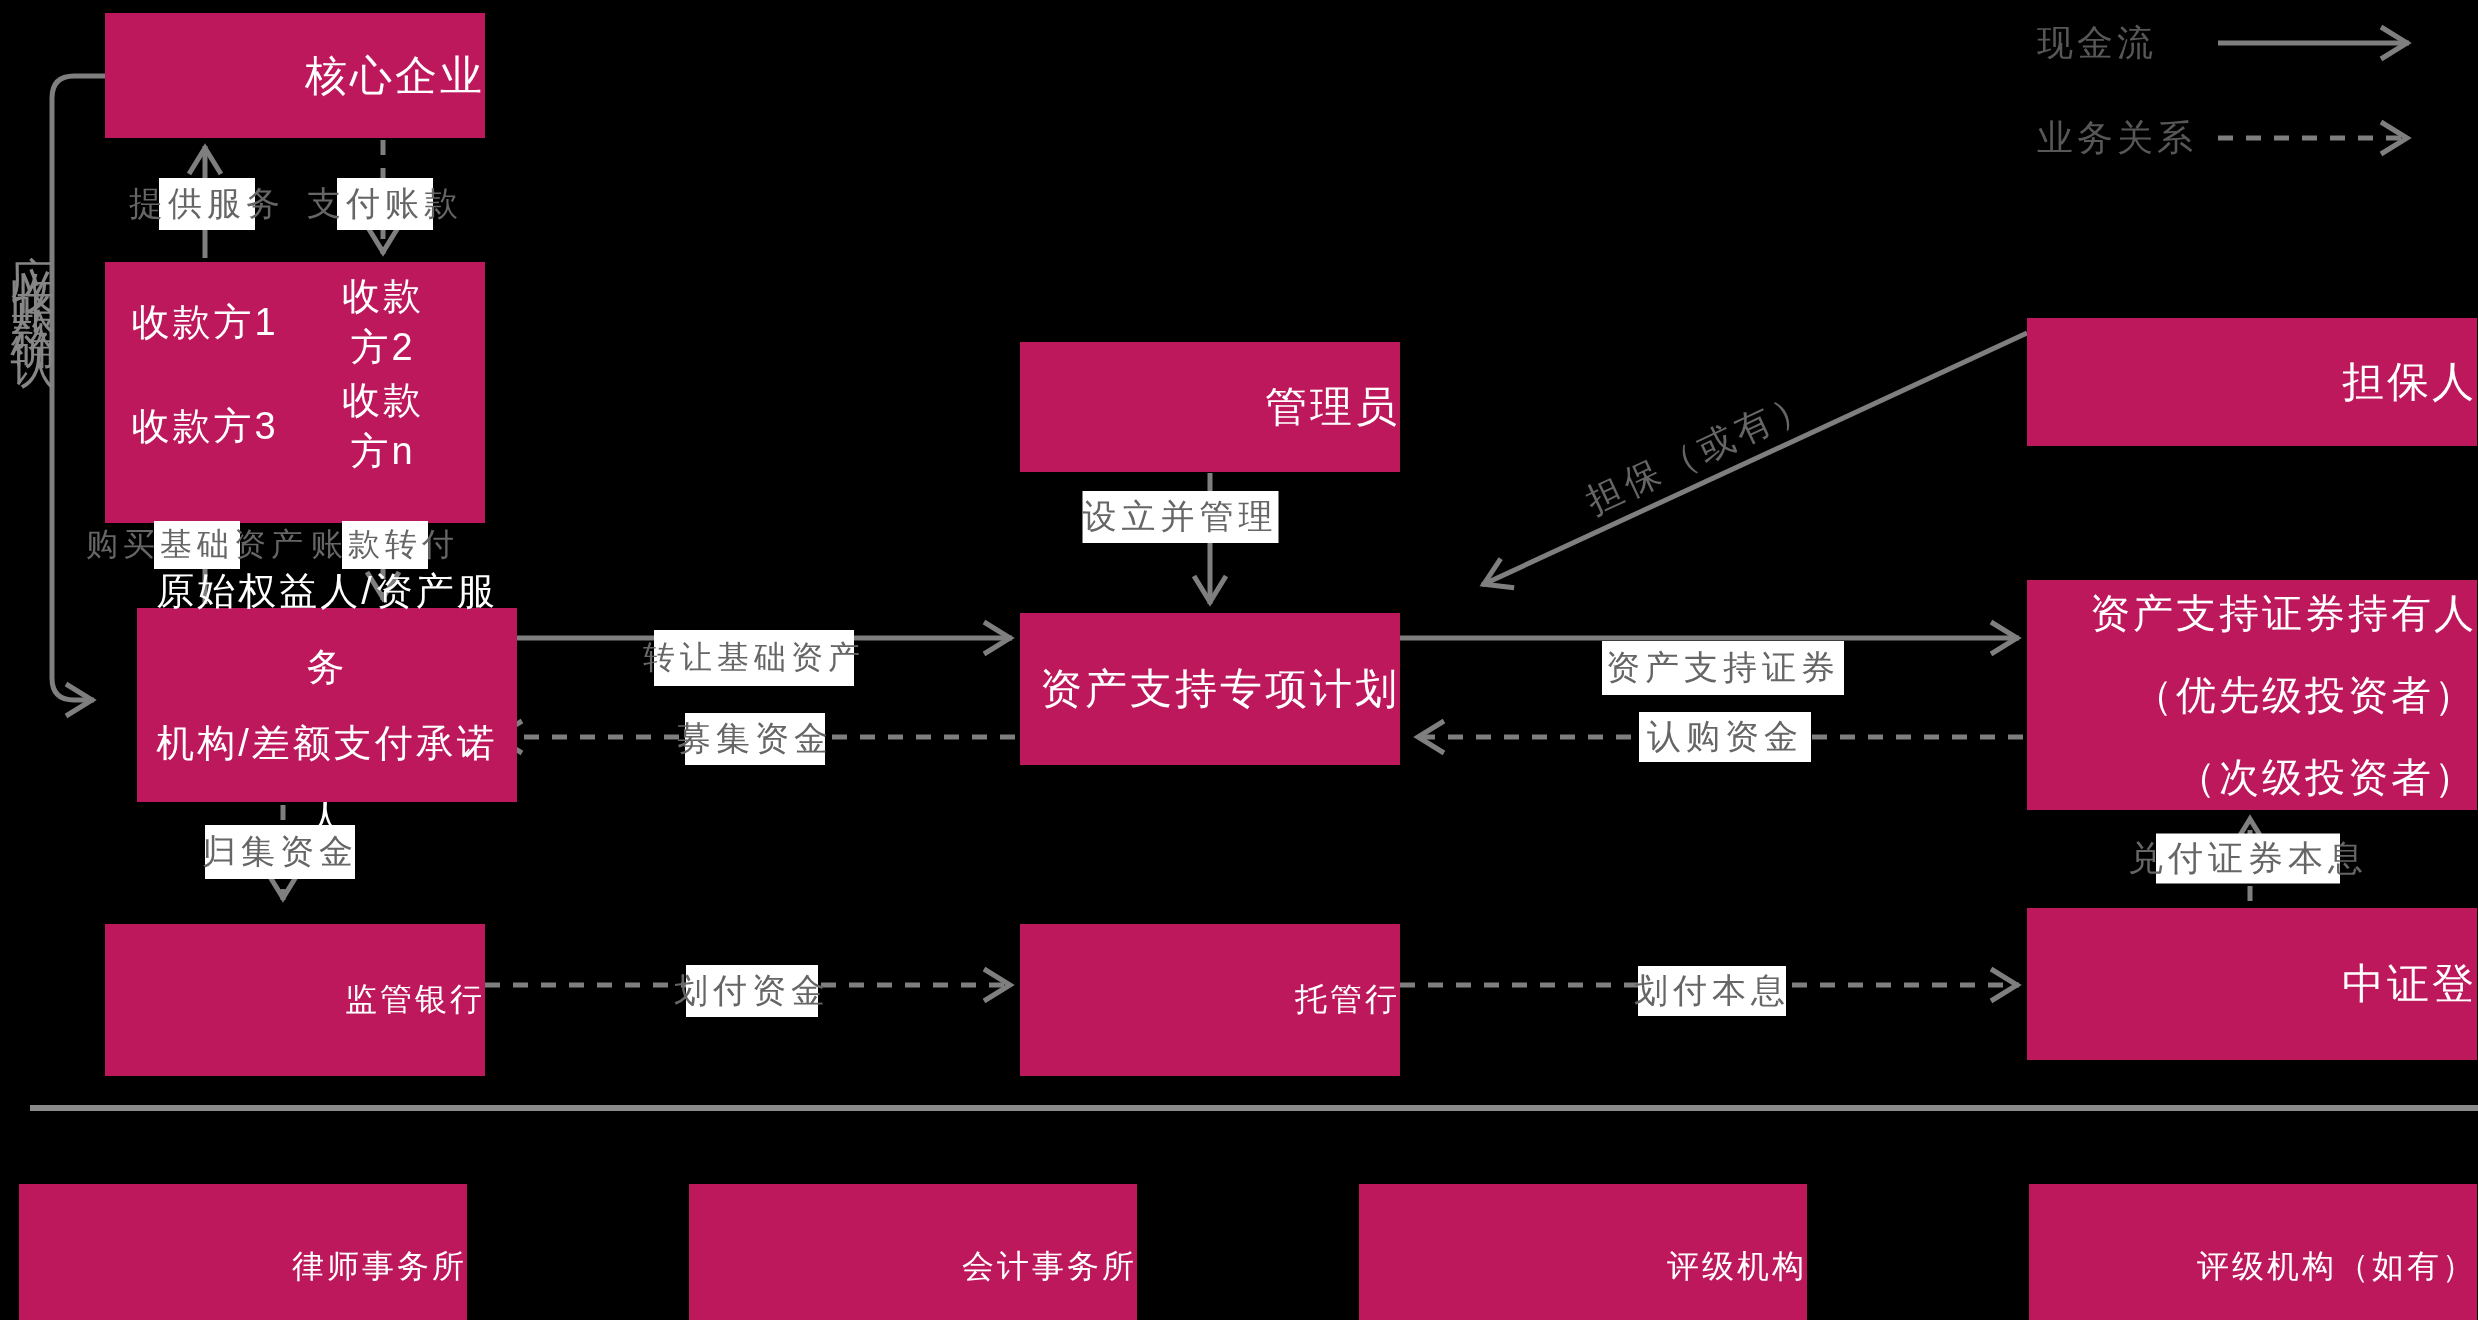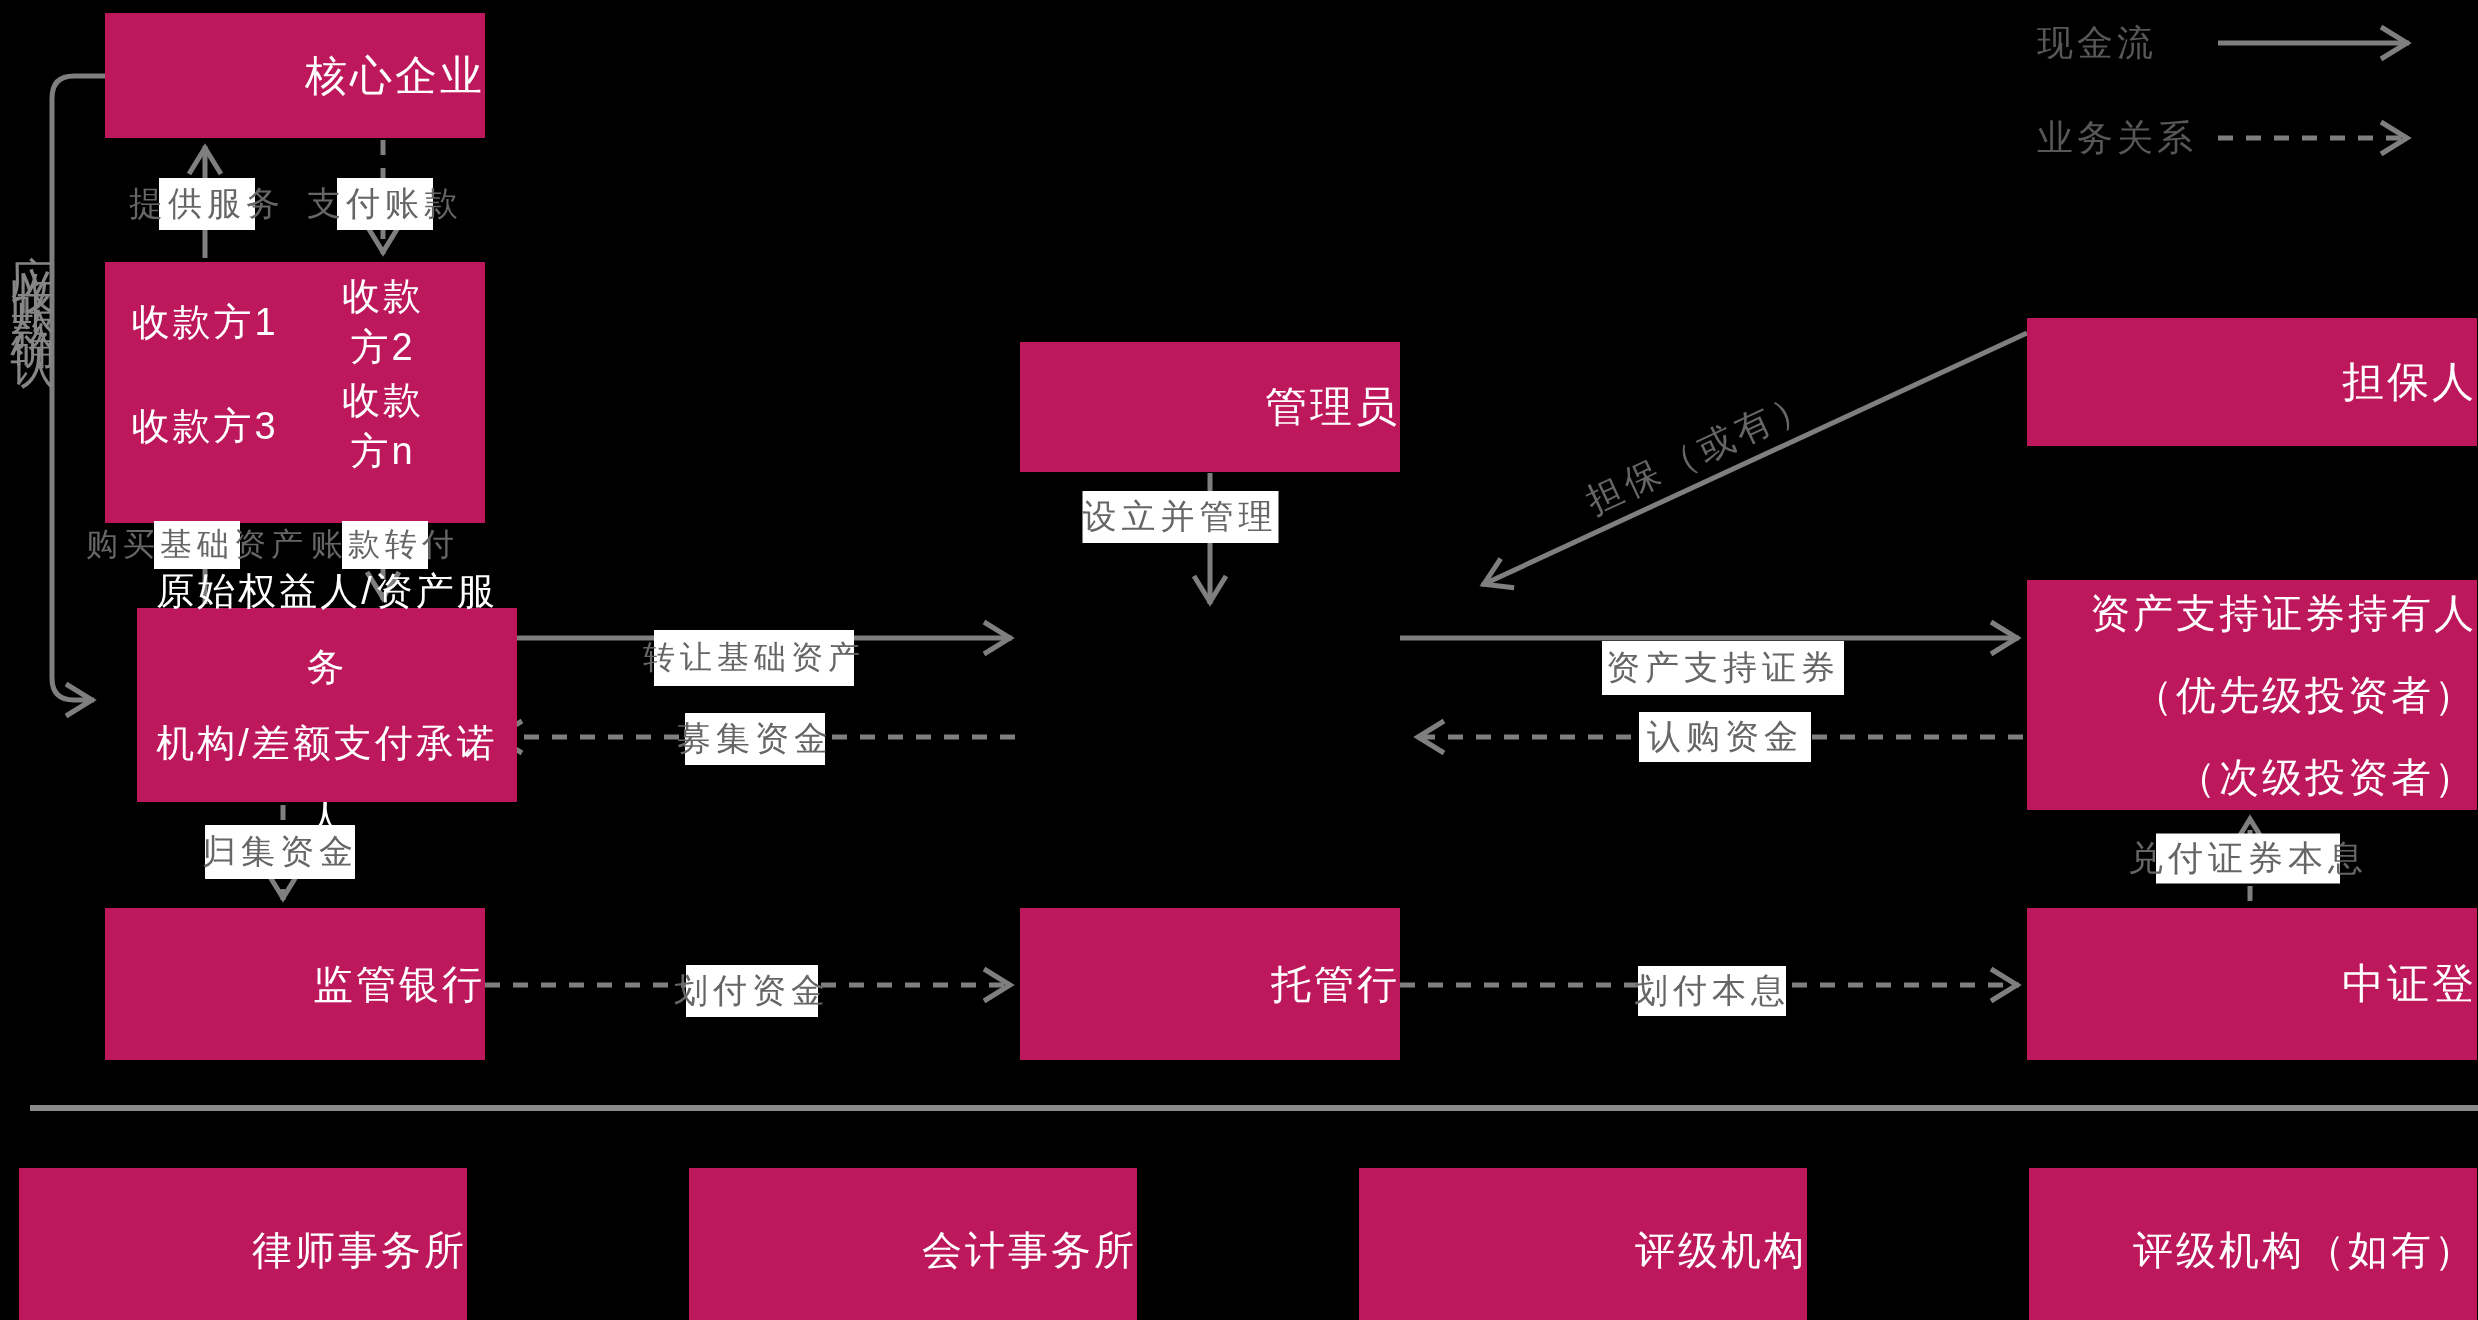--- a/index.html
+++ b/index.html
@@ -6,21 +6,21 @@
   .canvas{position:relative;width:2478px;height:1320px;background:#000;overflow:hidden;
           font-family:"Liberation Sans", sans-serif;}
   svg.wires{position:absolute;left:0;top:0;z-index:1;}
   svg.wires path, svg.wires line{stroke:#7f7f7f;stroke-width:5;fill:none;}
   svg.wires .dashed{stroke-dasharray:15 13;}
   svg.wires .divider{stroke:#8a8a8a;stroke-width:6;}
   .box{position:absolute;z-index:2;background:#be185d;color:#fff;
        display:flex;flex-direction:column;align-items:flex-end;justify-content:center;
        text-align:center;letter-spacing:3px;}
   .box .bline{display:block;}
-  .f42{font-size:42px;} .f40{font-size:40px;}
+  .f42{font-size:42px;} .f40{font-size:32px;margin-top:16px;}
   .payer{position:absolute;transform:translate(-50%,-50%);font-size:38px;}
   .lh76{line-height:76px;font-size:38px;margin-left:32px;}
   .lh74{line-height:74px;font-size:40px;}
   .flow-label{position:absolute;z-index:3;transform:translate(-50%,-50%);
               white-space:nowrap;color:#666;font-size:34px;letter-spacing:5px;text-align:center;}
   .flow-label .bg{position:absolute;left:50%;top:50%;transform:translate(-50%,-50%);
                   background:#fff;z-index:0;}
   .flow-label .txt{position:relative;z-index:1;}
   .f32{font-size:32px;} .f35{font-size:35px;} .f36{font-size:36px;}
   .rot{transform:translate(-50%,-50%) rotate(-25deg);}
@@ -83,20 +83,23 @@
   </div>
 
   <div class="box f40" style="left:105px;top:908px;width:380px;height:152px;">
     <span class="bline">监管银行</span>
   </div>
 
   <div class="box f42" style="left:1020px;top:342px;width:380px;height:130px;">
     <span class="bline">管理员</span>
   </div>
 
+  <div class="box f42" style="left:1020px;top:613px;width:380px;height:152px;">
+    <span class="bline">资产支持专项计划</span>
+  </div>
 
   <div class="box f40" style="left:1020px;top:908px;width:380px;height:152px;">
     <span class="bline">托管行</span>
   </div>
 
   <div class="box f42" style="left:2027px;top:318px;width:450px;height:128px;">
     <span class="bline">担保人</span>
   </div>
 
   <div class="box lh74" style="left:2027px;top:580px;width:450px;height:230px;gap:8px;">

